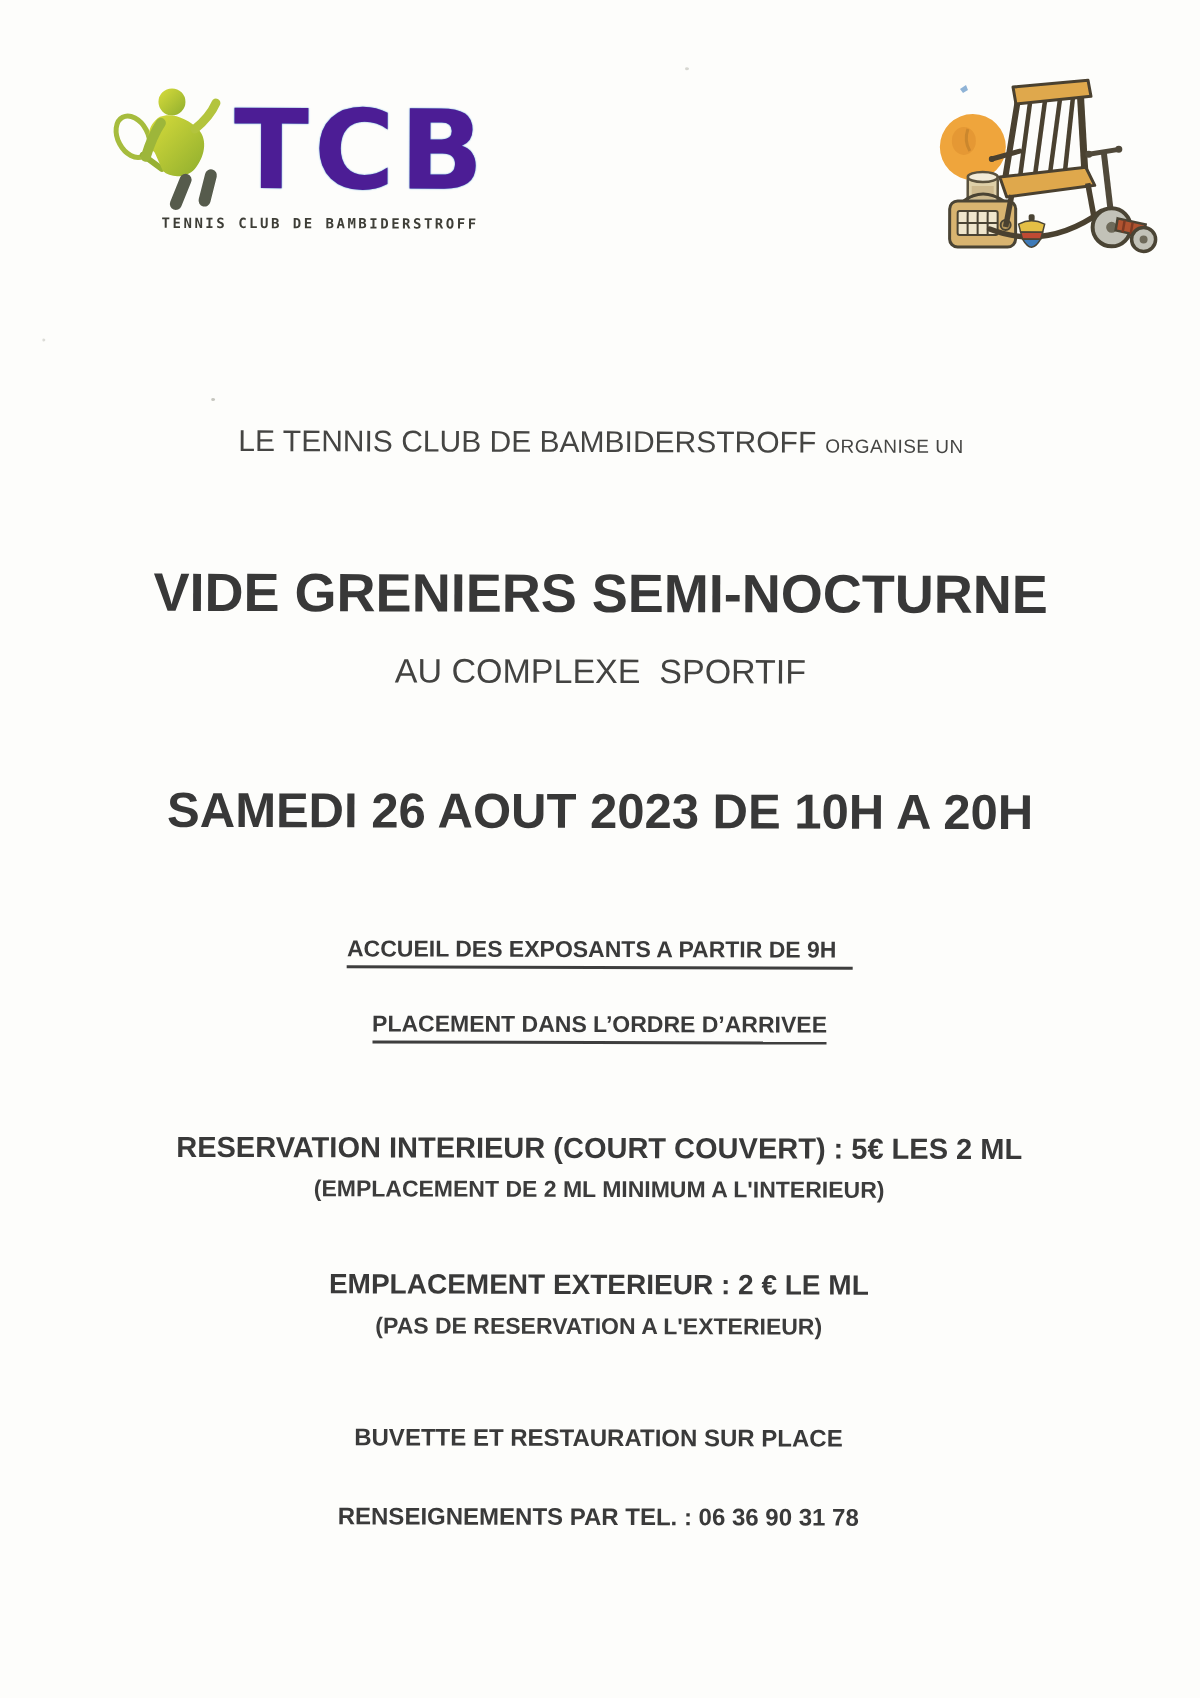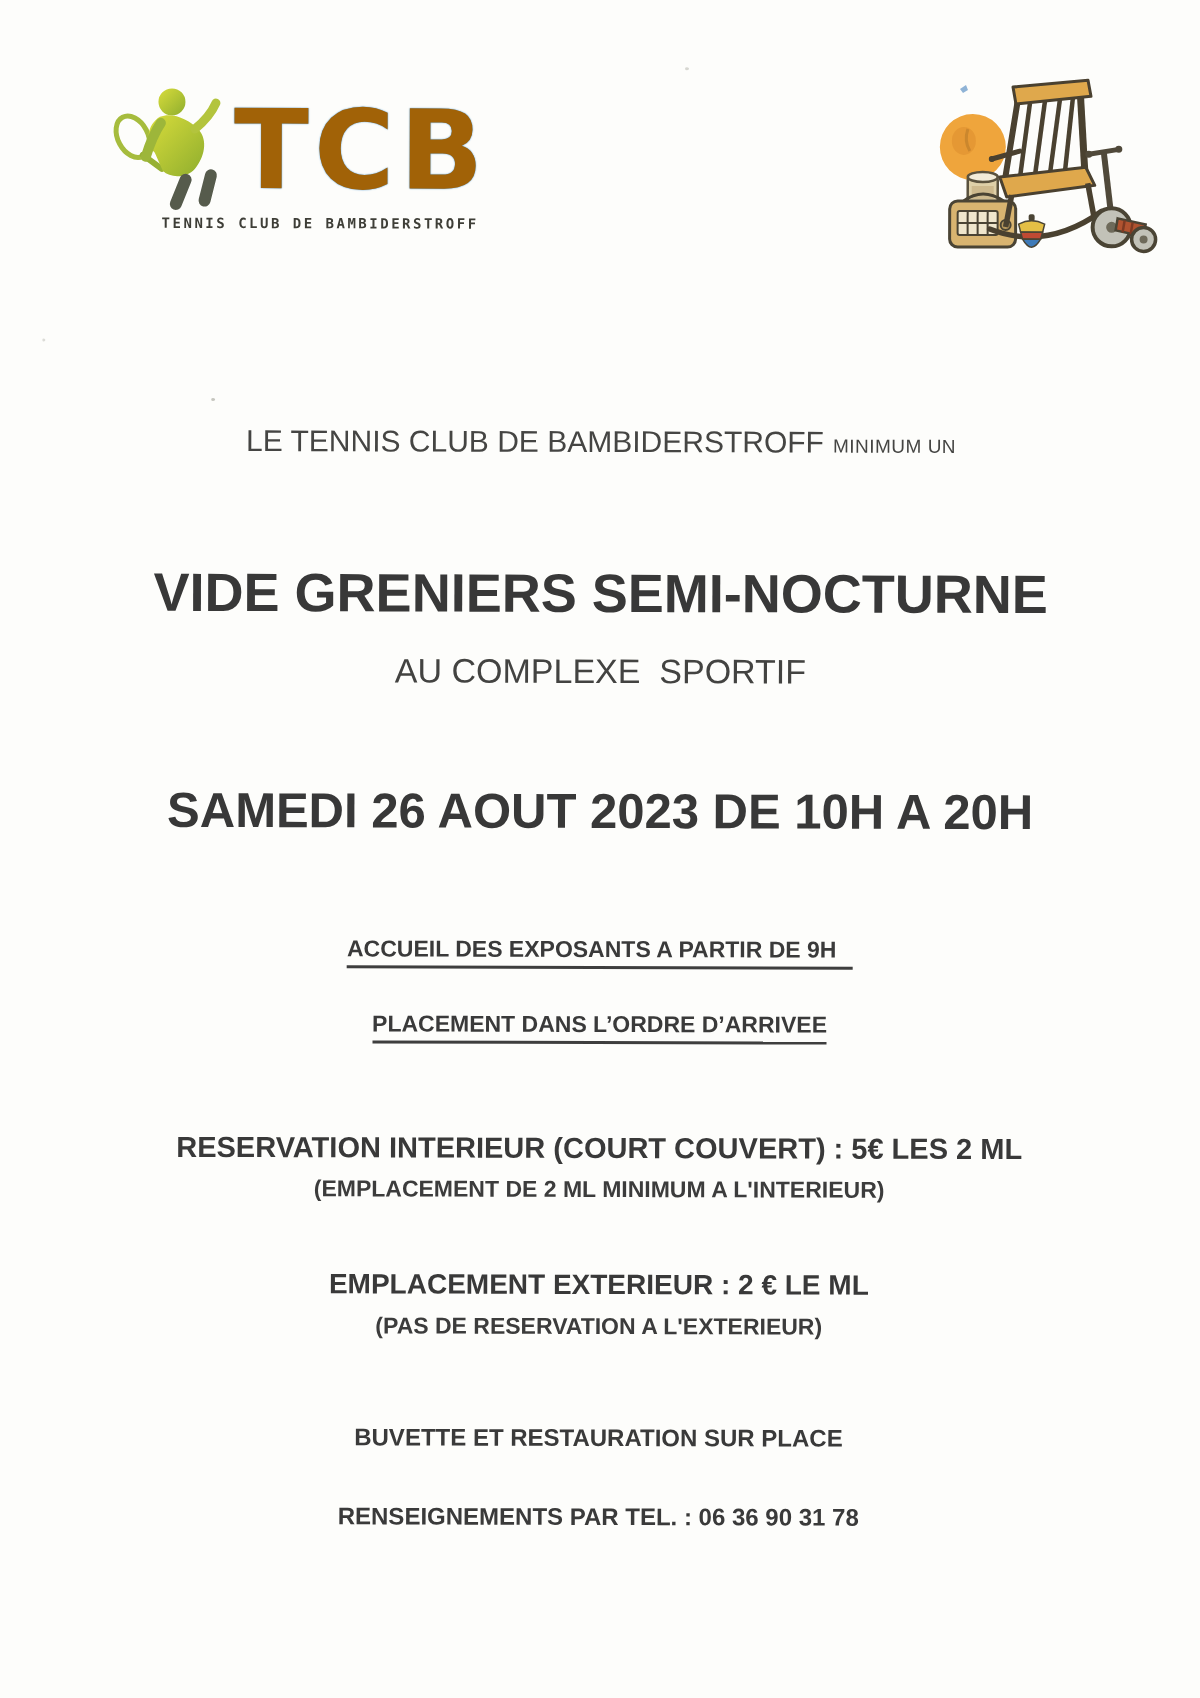--- a/index.html
+++ b/index.html
@@ -10,21 +10,21 @@
     overflow:hidden;
   }
   .sheet{position:relative;width:1200px;height:1698px;transform:rotate(0.15deg);}
   
   .logo{position:absolute;left:0;top:0;}
   .player-svg{position:absolute;left:103px;top:86px;width:132px;height:132px;}
   .tcb{
     position:absolute;left:232px;top:96px;
     font-family:"DejaVu Sans", sans-serif;
     font-weight:bold;font-size:110px;line-height:1;
-    color:#a16207;letter-spacing:5px;
+    color:#4c1d95;letter-spacing:5px;
     text-shadow:0 0 1.5px #2b80c9;
   }
   .club-name{
     position:absolute;left:160px;top:216px;width:400px;
     font-family:"DejaVu Sans Mono", monospace;
     font-weight:bold;font-size:14px;color:#3e3e37;
     letter-spacing:2.5px;white-space:nowrap;
   }
   .clipart-svg{position:absolute;left:890px;top:58px;width:270px;height:197px;}
   
@@ -124,21 +124,21 @@
     <circle cx="252" cy="180" r="12" fill="#c2c2b8" stroke="#4a4434" stroke-width="3.5"></circle>
     <circle cx="252" cy="180" r="4" fill="#6e6a5a"></circle>
 
     <rect x="137" y="155" width="6" height="7" rx="2" fill="#4a4434"></rect>
     <path d="M127,165 Q140,158 153,165 L151,173 L129,173 Z" fill="#e4bf45" stroke="#4a4434" stroke-width="1.5"></path>
     <path d="M129,173 L151,173 L149,180 L131,180 Z" fill="#bf4a33" stroke="#4a4434" stroke-width="1.5"></path>
     <path d="M131,180 L149,180 Q140,196 131,180 Z" fill="#3e7ab8" stroke="#4a4434" stroke-width="1.5"></path>
   </svg>
 
   <div class="line organizer">
-    <span>LE TENNIS CLUB DE BAMBIDERSTROFF</span><span class="suffix">MINIMUM UN</span>
+    <span>LE TENNIS CLUB DE BAMBIDERSTROFF</span><span class="suffix">ORGANISE UN</span>
   </div>
 
   <h1 class="line title">VIDE GRENIERS SEMI-NOCTURNE</h1>
 
   <div class="line venue">AU COMPLEXE  SPORTIF</div>
 
   <div class="line date">SAMEDI 26 AOUT 2023 DE 10H A 20H</div>
 
   <div class="line uline accueil">
     <span>ACCUEIL DES EXPOSANTS A PARTIR DE 9H</span>

